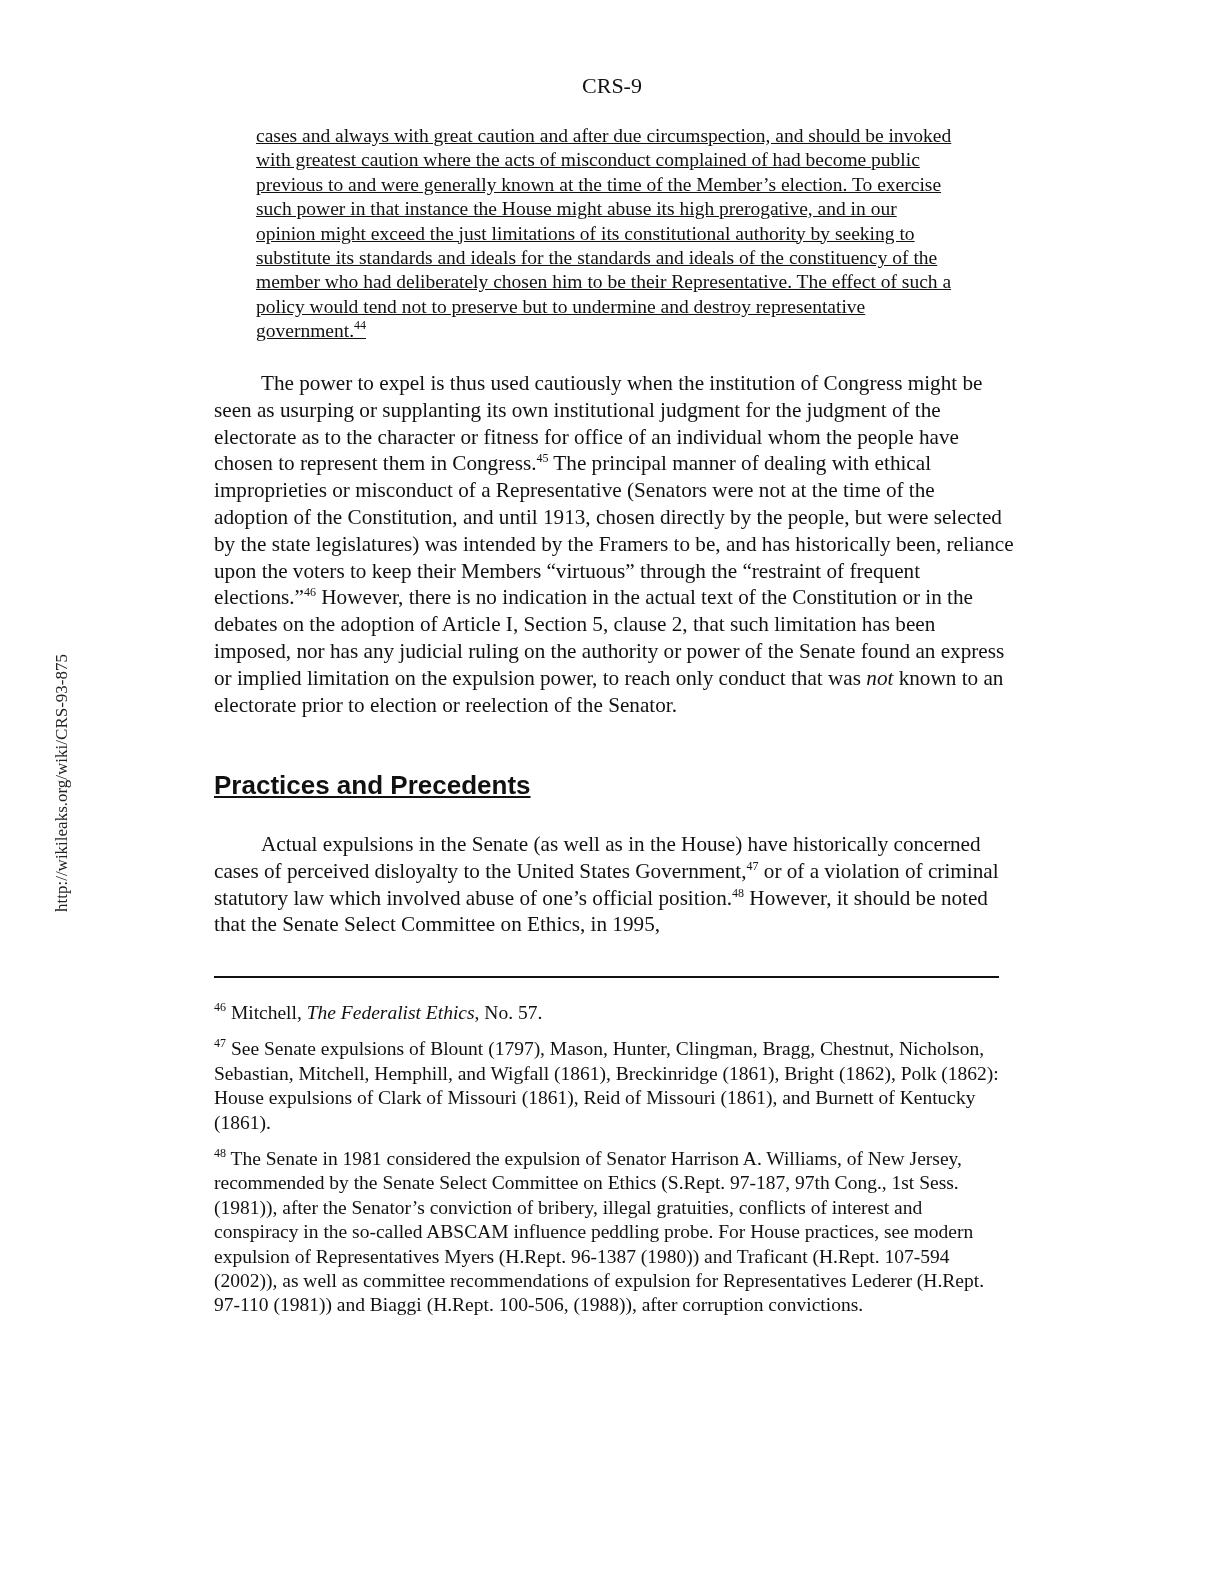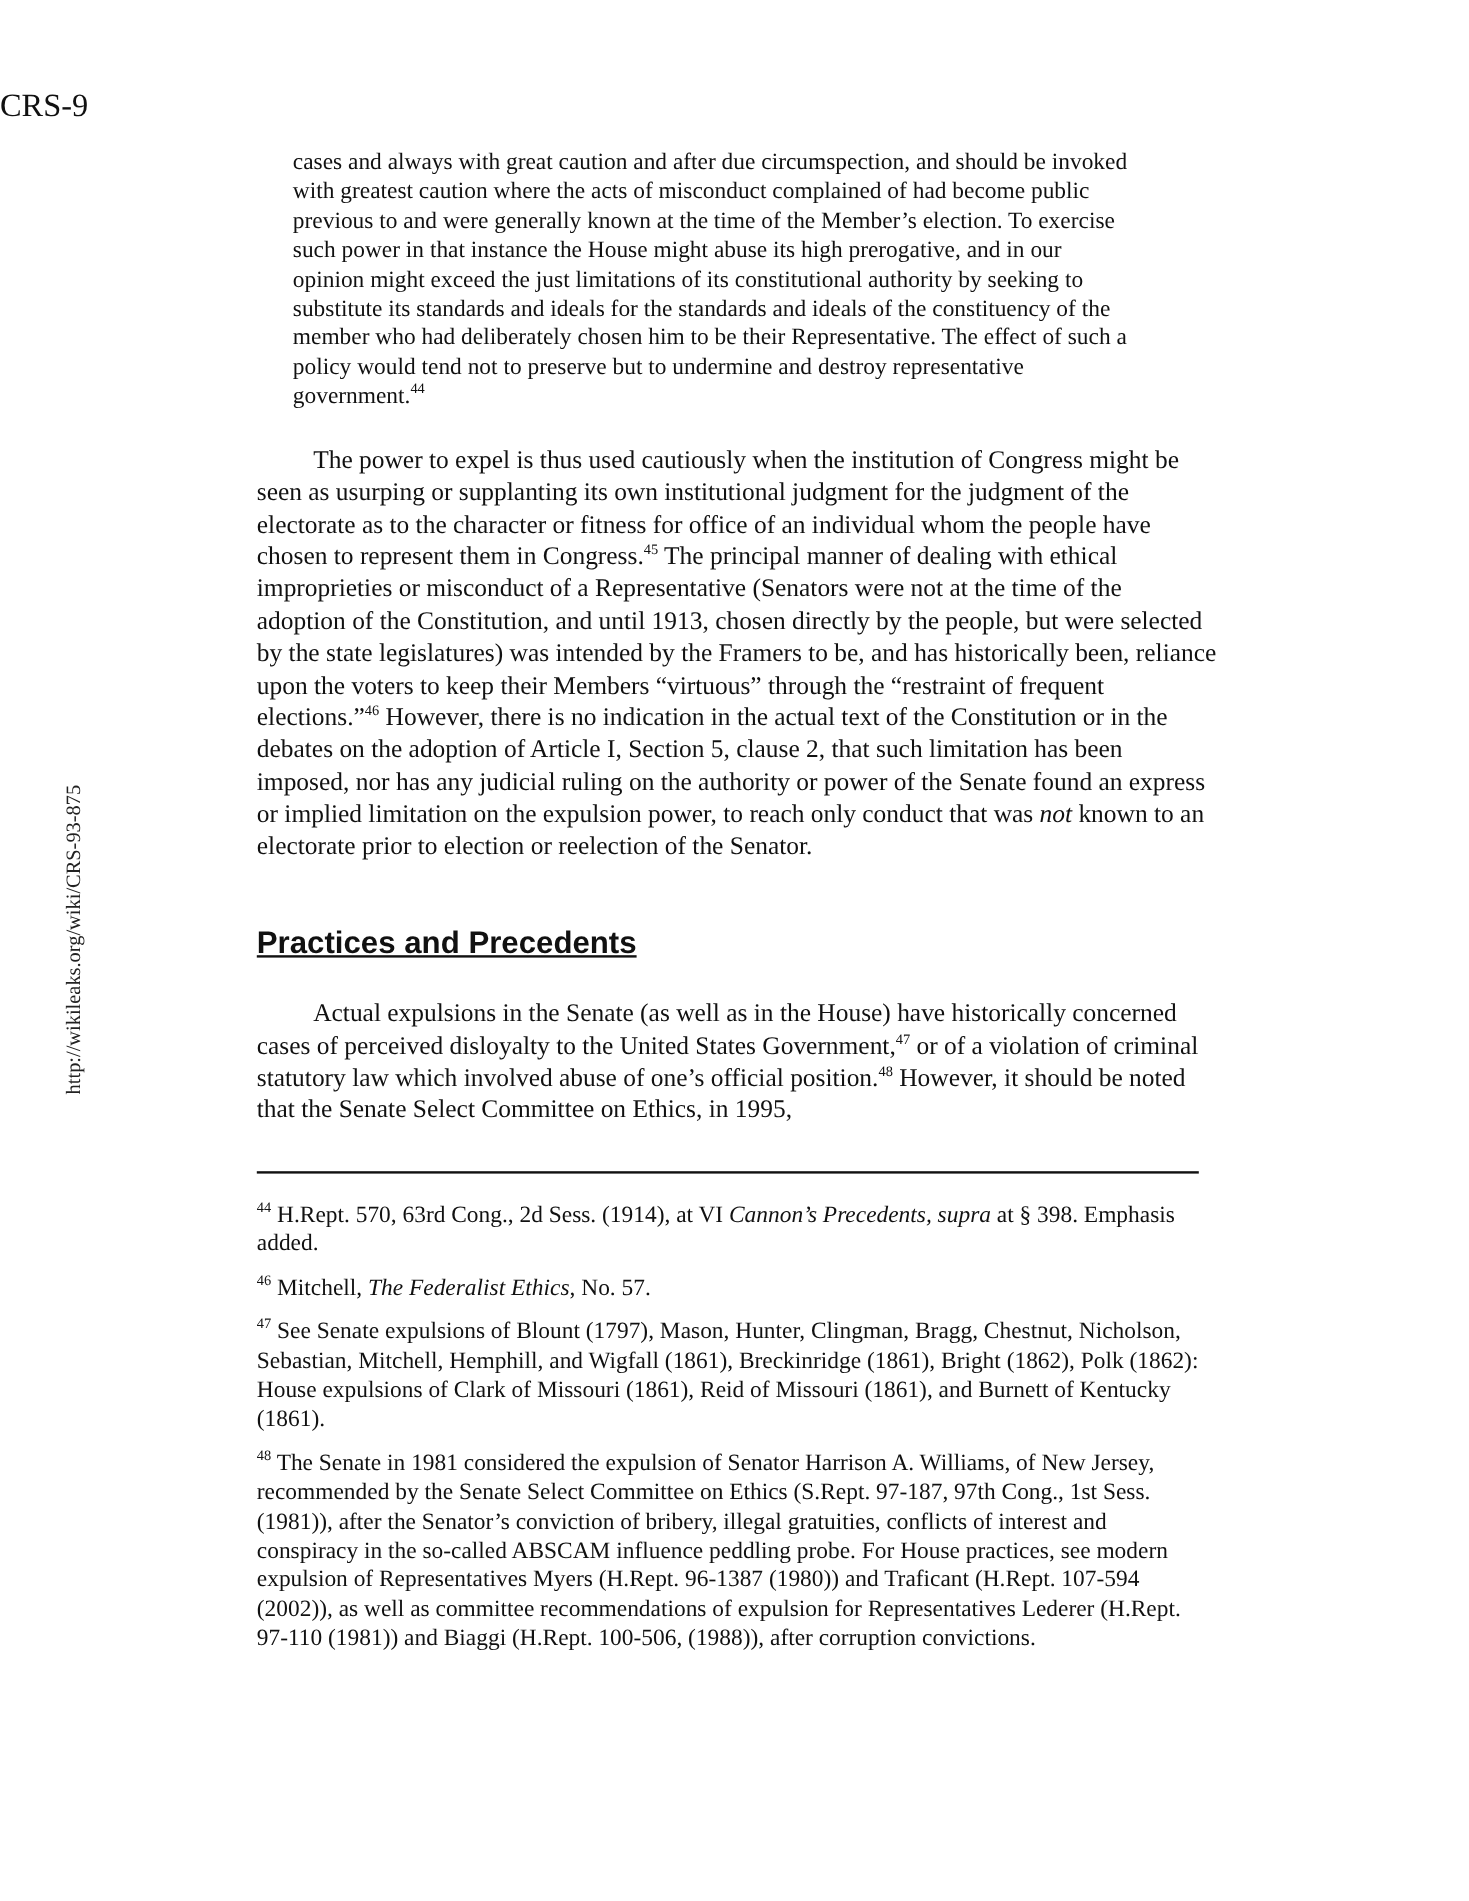--- a/index.html
+++ b/index.html
@@ -2,30 +2,30 @@
 <html><head>
 <meta charset="utf-8">
 <style>
   html, body { margin: 0; padding: 0; background: #ffffff; }
   body {
     width: 1224px; height: 1584px; position: relative; overflow: hidden;
     font-family: "Liberation Serif", "DejaVu Serif", serif; color: #111;
   }
   .page-header {
     position: absolute; left: 0; width: 1224px; top: 73px;
-    font-size: 27px;
+    text-align: center; font-size: 22px;
   }
   .side-url {
     position: absolute; left: 52px; top: 912px;
     transform-origin: 0 0; transform: rotate(-90deg);
     font-size: 17px; white-space: nowrap; color: #222;
   }
   .blockquote {
-    position: absolute; left: 244px; top: 124px; width: 700px;
-    font-size: 19.5px; line-height: 24.4px;
+    position: absolute; left: 256px; top: 124px; width: 700px;
+    font-size: 19.5px; line-height: 24.4px; text-decoration: underline;
   }
   .para {
     position: absolute; left: 214px; width: 800px;
     font-size: 21.2px; line-height: 26.8px;
   }
   .indent { text-indent: 47px; }
   .p1 { top: 370px; }
   .p2 { top: 831px; }
   .heading {
     position: absolute; left: 214px; top: 770px;
@@ -57,17 +57,16 @@
 
 <p class="para indent p1"><span>The power to expel is thus used cautiously when the institution of Congress might be seen as usurping or supplanting its own institutional judgment for the judgment of the electorate as to the character or fitness for office of an individual whom the people have chosen to represent them in Congress.</span><sup>45</sup><span> The principal manner of dealing with ethical improprieties or misconduct of a Representative (Senators were not at the time of the adoption of the Constitution, and until 1913, chosen directly by the people, but were selected by the state legislatures) was intended by the Framers to be, and has historically been, reliance upon the voters to keep their Members “virtuous” through the “restraint of frequent elections.”</span><sup>46</sup><span> However, there is no indication in the actual text of the Constitution or in the debates on the adoption of Article I, Section 5, clause 2, that such limitation has been imposed, nor has any judicial ruling on the authority or power of the Senate found an express or implied limitation on the expulsion power, to reach only conduct that was </span><em>not</em><span> known to an electorate prior to election or reelection of the Senator.</span></p>
 
 <h2 class="heading" style="margin:0;text-decoration:underline;">Practices and Precedents</h2>
 
 <p class="para indent p2"><span>Actual expulsions in the Senate (as well as in the House) have historically concerned cases of perceived disloyalty to the United States Government,</span><sup>47</sup><span> or of a violation of criminal statutory law which involved abuse of one’s official position.</span><sup>48</sup><span> However, it should be noted that the Senate Select Committee on Ethics, in 1995,</span></p>
 
 <div class="rule"></div>
 
 <div class="footnotes">
-  <p class="fn"><sup>44</sup><span> H.Rept. 570, 63rd Cong., 2d Sess. (1914), at VI </span><em>Cannon’s Precedents, supra</em><span> at § 398. Emphasis added.</span></p>
   <p class="fn"><sup>46</sup><span> Mitchell, </span><em>The Federalist Ethics</em><span>, No. 57.</span></p>
   <p class="fn"><sup>47</sup><span> See Senate expulsions of Blount (1797), Mason, Hunter, Clingman, Bragg, Chestnut, Nicholson, Sebastian, Mitchell, Hemphill, and Wigfall (1861), Breckinridge (1861), Bright (1862), Polk (1862): House expulsions of Clark of Missouri (1861), Reid of Missouri (1861), and Burnett of Kentucky (1861).</span><em></em><span></span></p>
   <p class="fn"><sup>48</sup><span> The Senate in 1981 considered the expulsion of Senator Harrison A. Williams, of New Jersey, recommended by the Senate Select Committee on Ethics (S.Rept. 97-187, 97th Cong., 1st Sess. (1981)), after the Senator’s conviction of bribery, illegal gratuities, conflicts of interest and conspiracy in the so-called ABSCAM influence peddling probe. For House practices, see modern expulsion of Representatives Myers (H.Rept. 96-1387 (1980)) and Traficant (H.Rept. 107-594 (2002)), as well as committee recommendations of expulsion for Representatives Lederer (H.Rept. 97-110 (1981)) and Biaggi (H.Rept. 100-506, (1988)), after corruption convictions.</span><em></em><span></span></p>
 </div>
 
 </body></html>

